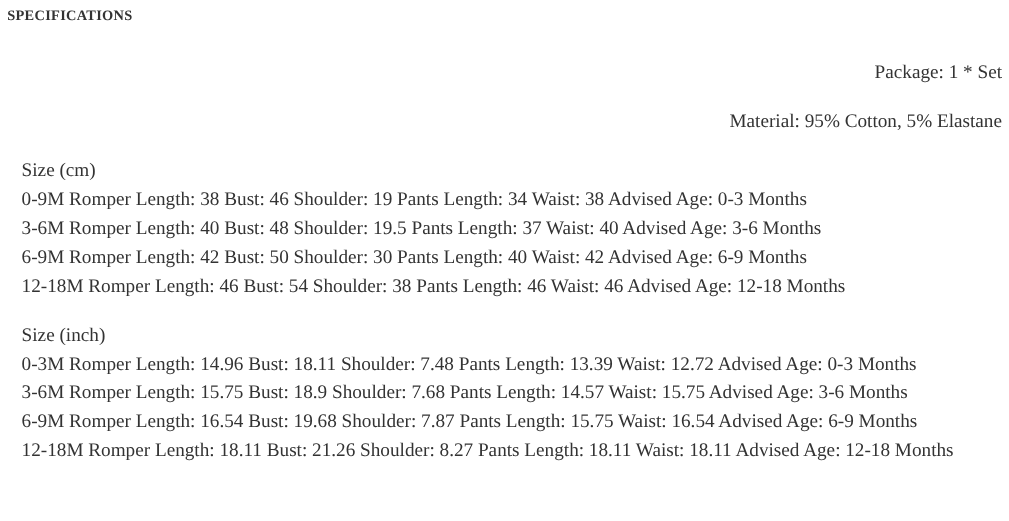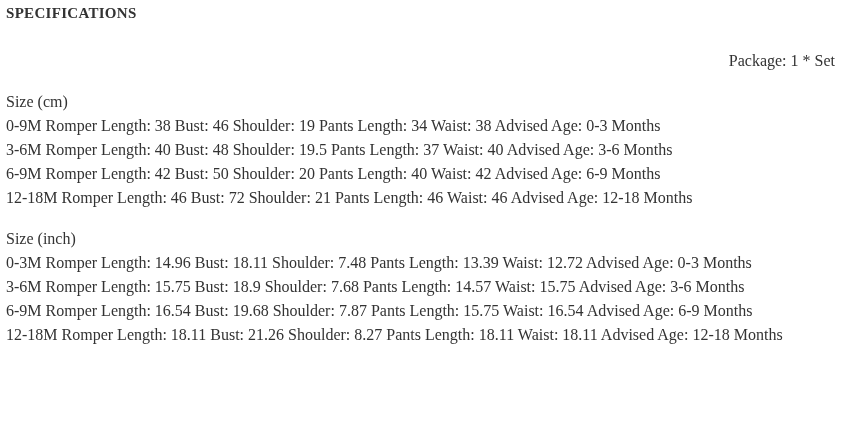--- a/index.html
+++ b/index.html
@@ -13,57 +13,58 @@
     box-sizing: border-box;
     padding: 3px 6px 0 6px;
     overflow: hidden;
     font-family: "Liberation Serif", "DejaVu Serif", serif;
     font-size: 16px;
     line-height: 24px;
     color: #333333;
   }
   .spec-heading {
     font-weight: 700;
-    font-size: 15px;
+    font-size: 12px;
     line-height: 20px;
     letter-spacing: 0.02em;
     margin: 0 0 26px 0;
   }
   .spec-line {
     margin: 0 0 17px 0;
     text-align: right;
   }
   .size-block {
-    margin: 0 0 17px 0;
+    margin: 0 0 17px 12px;
   }
   .size-block:last-child {
     margin-bottom: 0;
   }
   .size-header, .size-row {
     margin: 0;
     white-space: nowrap;
   }
 </style>
 </head>
 <body>
 
 <div>
 
   <p class="spec-heading">SPECIFICATIONS</p>
 
   <p class="spec-line">Package: 1 * Set</p>
 
+  <p class="spec-line">Material: 95% Cotton, 5% Elastane</p>
 
   <div class="size-block">
     <div class="size-header">Size (cm)</div>
     <div>
         <div class="size-row">0-9M Romper Length: 38 Bust: 46 Shoulder: 19 Pants Length: 34 Waist: 38 Advised Age: 0-3 Months</div>
         <div class="size-row">3-6M Romper Length: 40 Bust: 48 Shoulder: 19.5 Pants Length: 37 Waist: 40 Advised Age: 3-6 Months</div>
-        <div class="size-row">6-9M Romper Length: 42 Bust: 50 Shoulder: 20 Pants Length: 40 Waist: 42 Advised Age: 6-9 Months</div>
-        <div class="size-row">12-18M Romper Length: 46 Bust: 72 Shoulder: 21 Pants Length: 46 Waist: 46 Advised Age: 12-18 Months</div>
+        <div class="size-row">6-9M Romper Length: 42 Bust: 50 Shoulder: 30 Pants Length: 40 Waist: 42 Advised Age: 6-9 Months</div>
+        <div class="size-row">12-18M Romper Length: 46 Bust: 54 Shoulder: 38 Pants Length: 46 Waist: 46 Advised Age: 12-18 Months</div>
       </div>
   </div>
 
   <div class="size-block">
     <div class="size-header">Size (inch)</div>
     <div>
         <div class="size-row">0-3M Romper Length: 14.96 Bust: 18.11 Shoulder: 7.48 Pants Length: 13.39 Waist: 12.72 Advised Age: 0-3 Months</div>
         <div class="size-row">3-6M Romper Length: 15.75 Bust: 18.9 Shoulder: 7.68 Pants Length: 14.57 Waist: 15.75 Advised Age: 3-6 Months</div>
         <div class="size-row">6-9M Romper Length: 16.54 Bust: 19.68 Shoulder: 7.87 Pants Length: 15.75 Waist: 16.54 Advised Age: 6-9 Months</div>
         <div class="size-row">12-18M Romper Length: 18.11 Bust: 21.26 Shoulder: 8.27 Pants Length: 18.11 Waist: 18.11 Advised Age: 12-18 Months</div>

